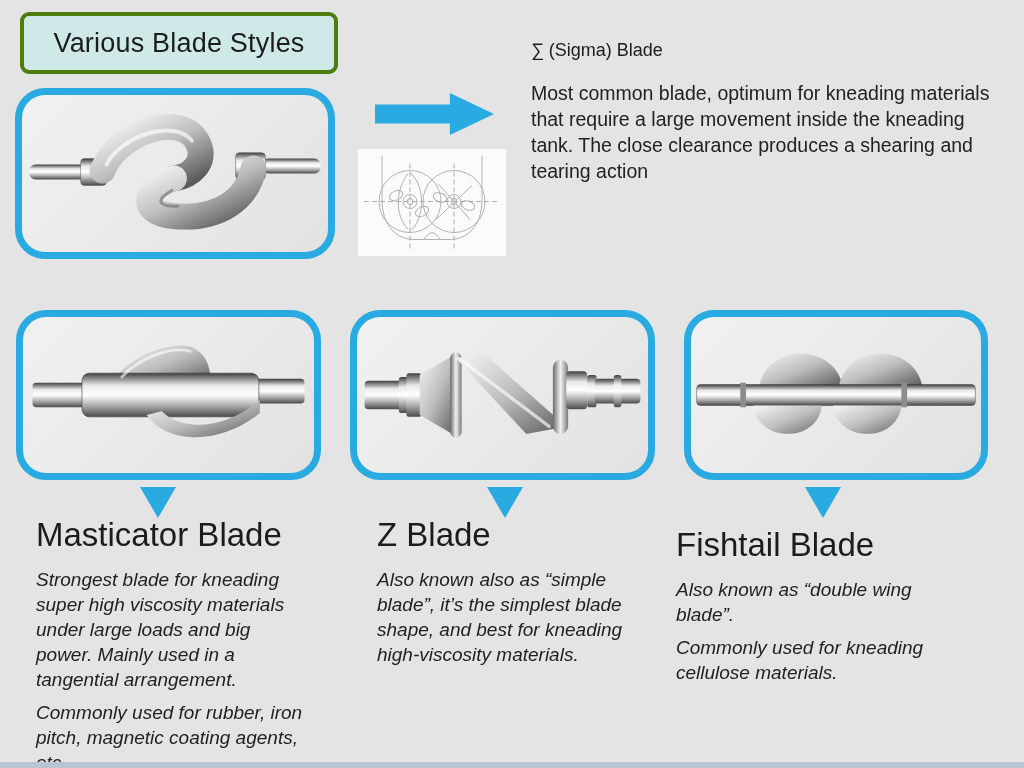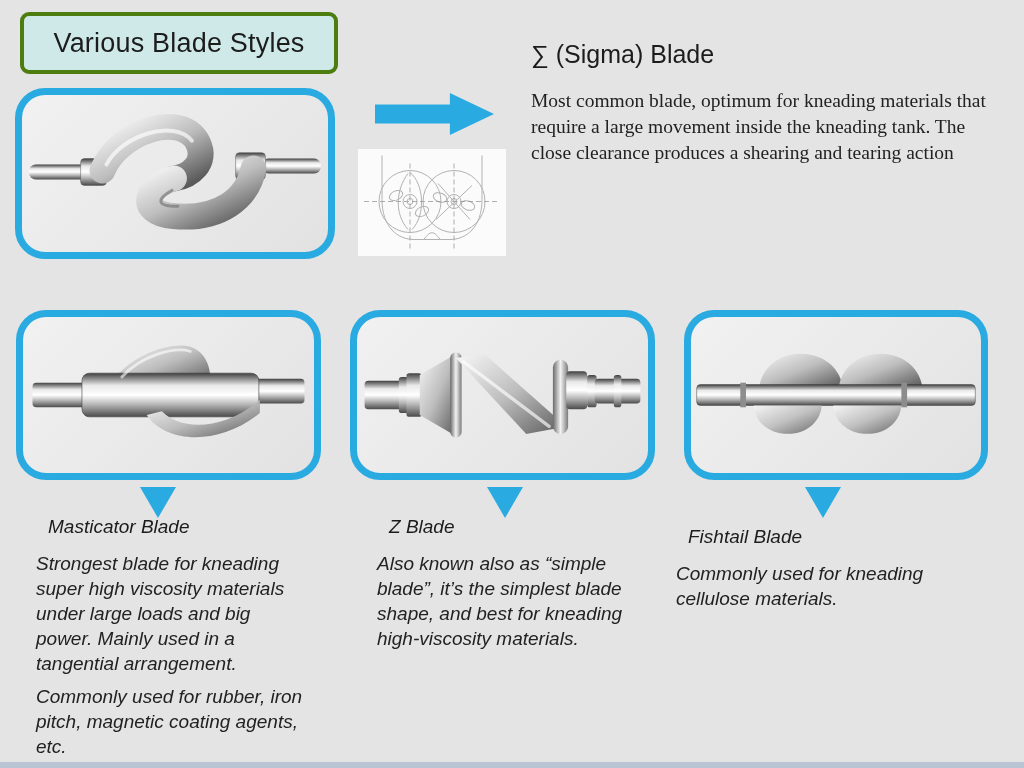--- a/index.html
+++ b/index.html
@@ -38,27 +38,27 @@
   }
   .tech-drawing svg{display:block;width:100%;height:100%;}
   .tri{
     position:absolute;top:487px;width:0;height:0;
     border-left:18px solid transparent;
     border-right:18px solid transparent;
     border-top:31px solid var(--accent,#29abe2);
   }
   .tri-1{left:140px;} .tri-2{left:487px;} .tri-3{left:805px;}
   .sigma-text{position:absolute;left:531px;top:40px;width:478px;}
-  .sigma-text h2{margin:0 0 19px 0;font-size:25px;font-weight:400;}
-  .sigma-text p{margin:0;font-size:19.5px;line-height:26px;color:#222;font-family:Liberation Serif, serif;}
+  .sigma-text h2{margin:0 0 19px 0;font-size:18px;font-weight:400;}
+  .sigma-text p{margin:0;font-size:19.5px;line-height:26px;color:#222;}
   .blade-col{position:absolute;width:272px;}
   .col-1{left:36px;top:516px;}
   .col-2{left:377px;top:516px;}
   .col-3{left:676px;top:526px;width:282px;}
-  .blade-col h3{margin:0 0 13px 12px;font-size:19px;font-weight:400;font-style:italic;}
+  .blade-col h3{margin:0 0 13px 0;font-size:33px;font-weight:400;}
   .blade-col p{margin:0 0 8px 0;font-size:19px;line-height:25px;color:#222;font-style:italic;}
   .footer-bar{
     position:absolute;left:0;bottom:0;width:1024px;height:6px;
     background:var(--footer,#b9c5d4);
   }
 </style>
 </head>
 <body>
 
 <svg width="0" height="0" style="position:absolute" aria-hidden="true">
@@ -189,17 +189,18 @@
     <p>Commonly used for rubber, iron pitch, magnetic coating agents, etc.</p>
   </div>
 
   <div class="blade-col col-2">
     <h3>Z Blade</h3>
     <p>Also known also as “simple blade”, it’s the simplest blade shape, and best for kneading high-viscosity materials.</p>
   </div>
 
   <div class="blade-col col-3">
     <h3>Fishtail Blade</h3>
+    <p>Also known as “double wing blade”.</p>
     <p>Commonly used for kneading cellulose materials.</p>
   </div>
 
   <div class="footer-bar"></div>
 </div>
 
 </body></html>

